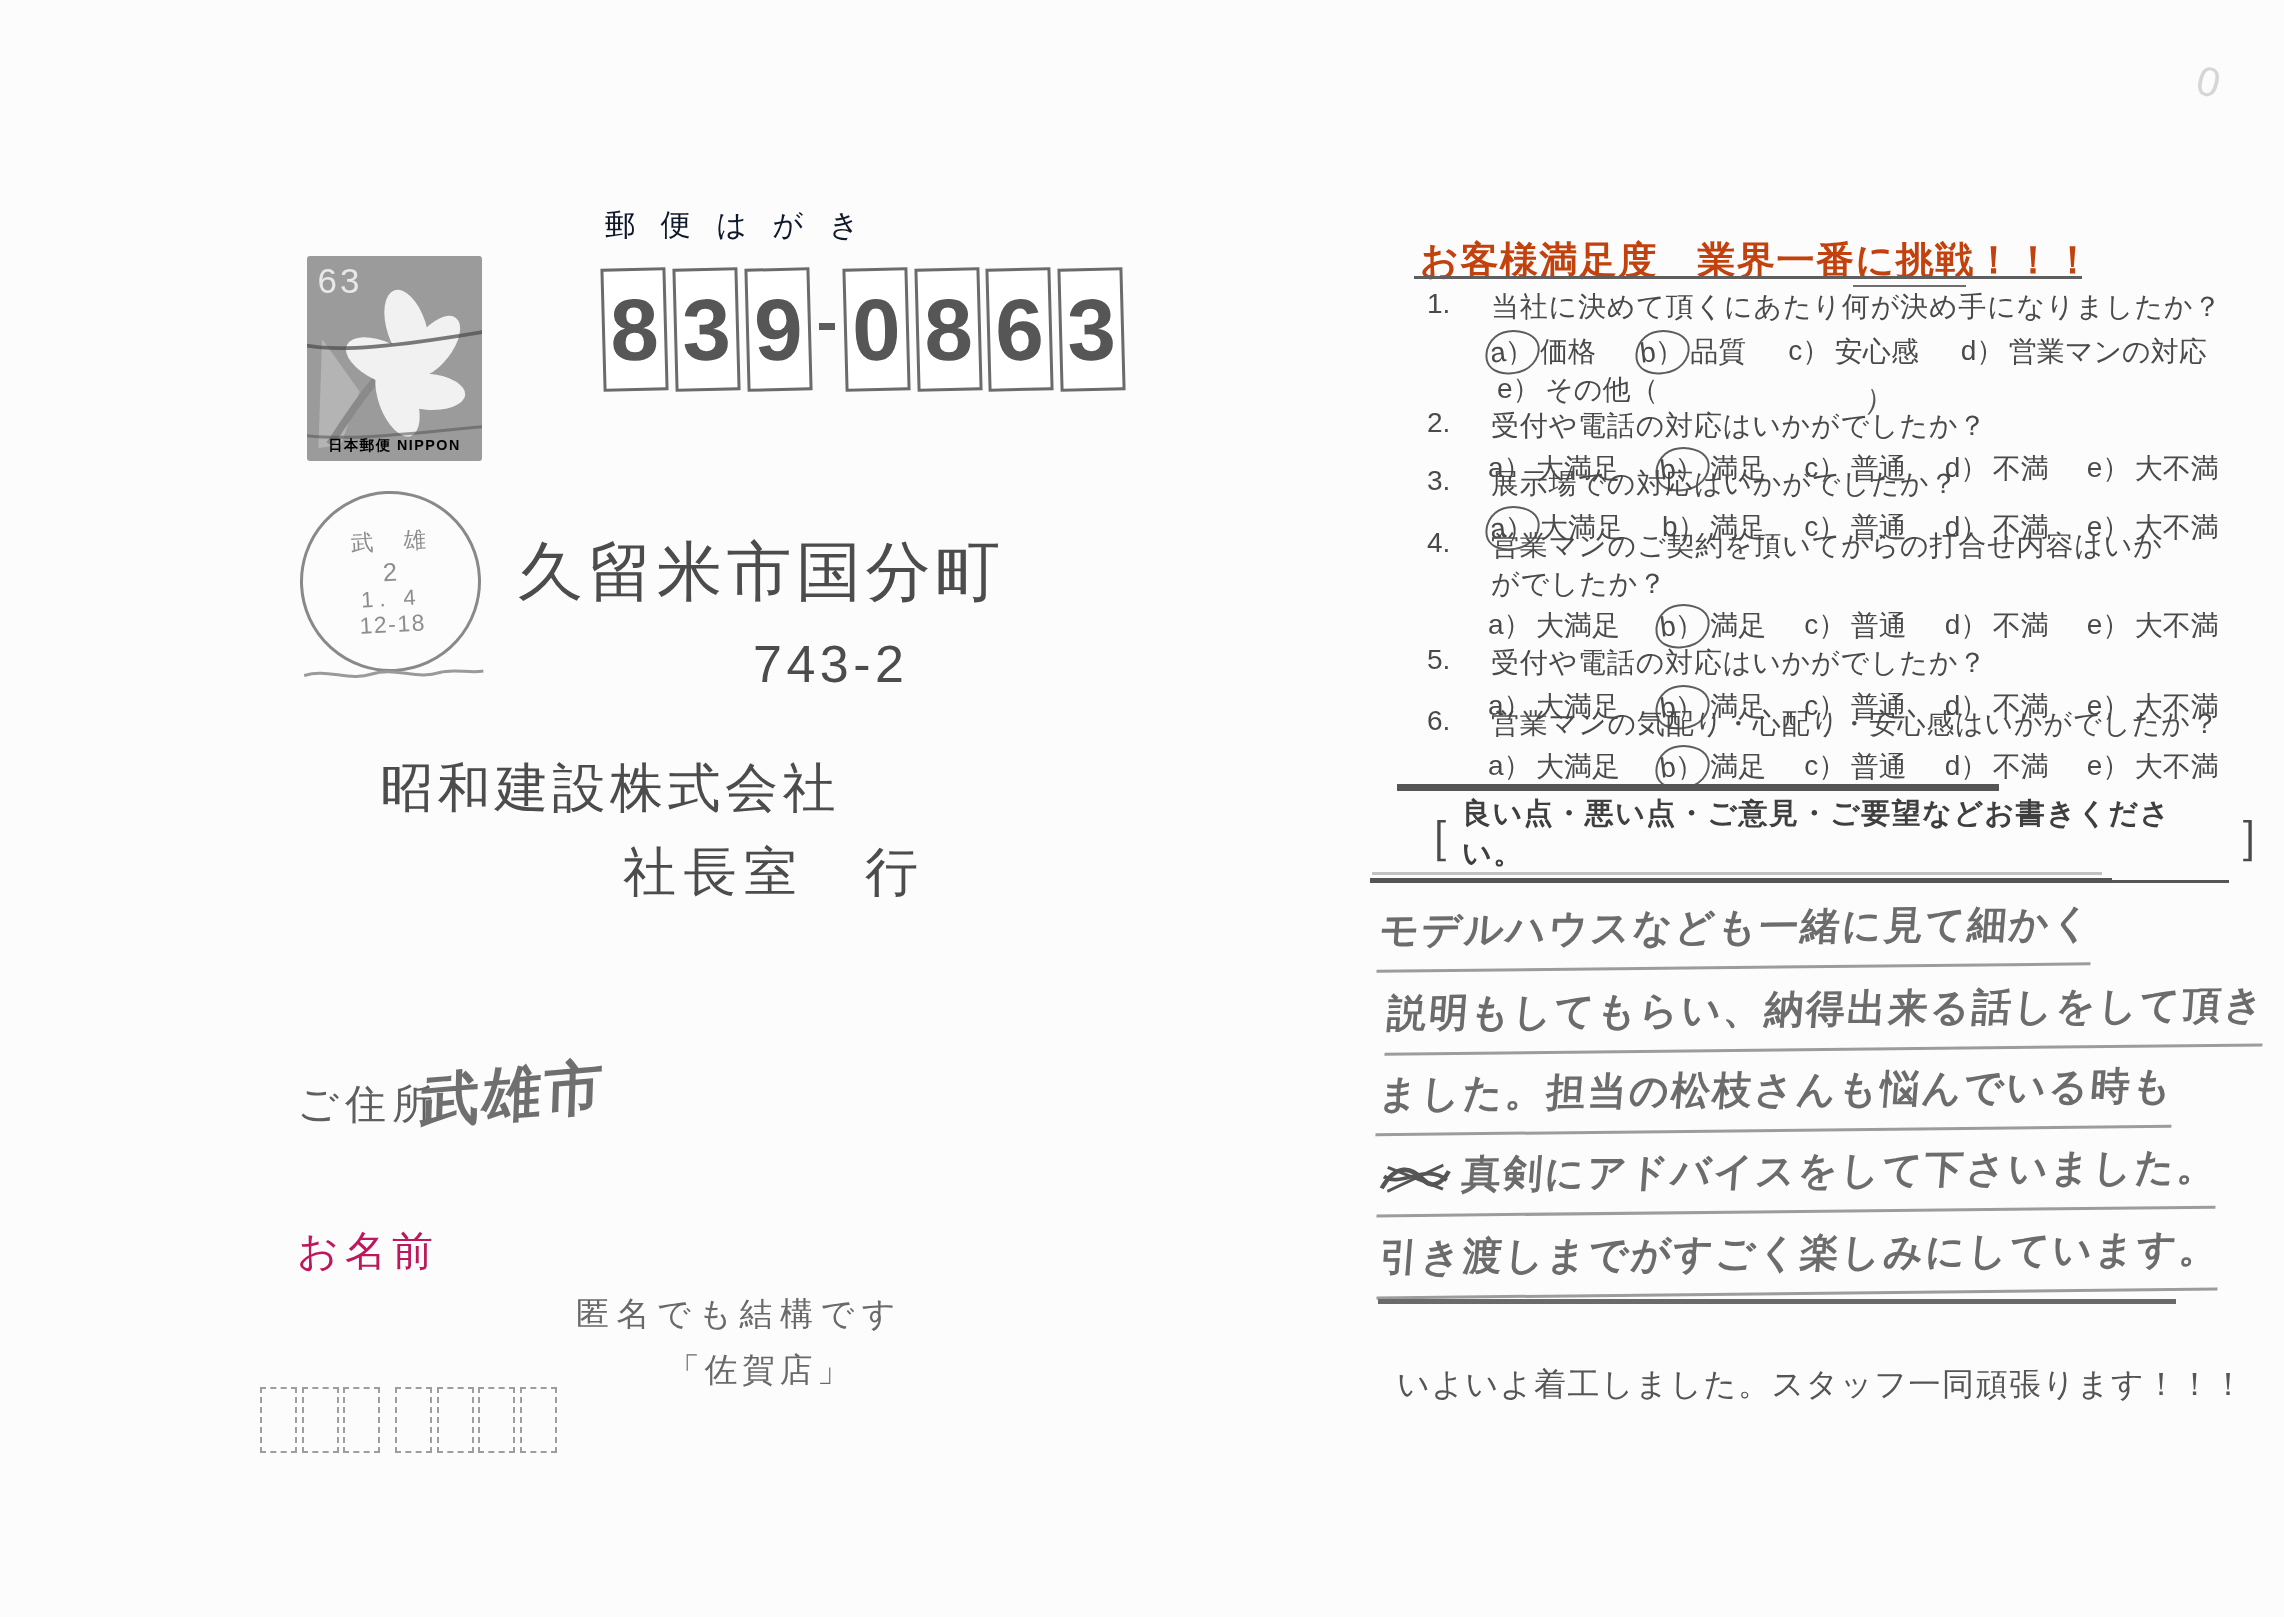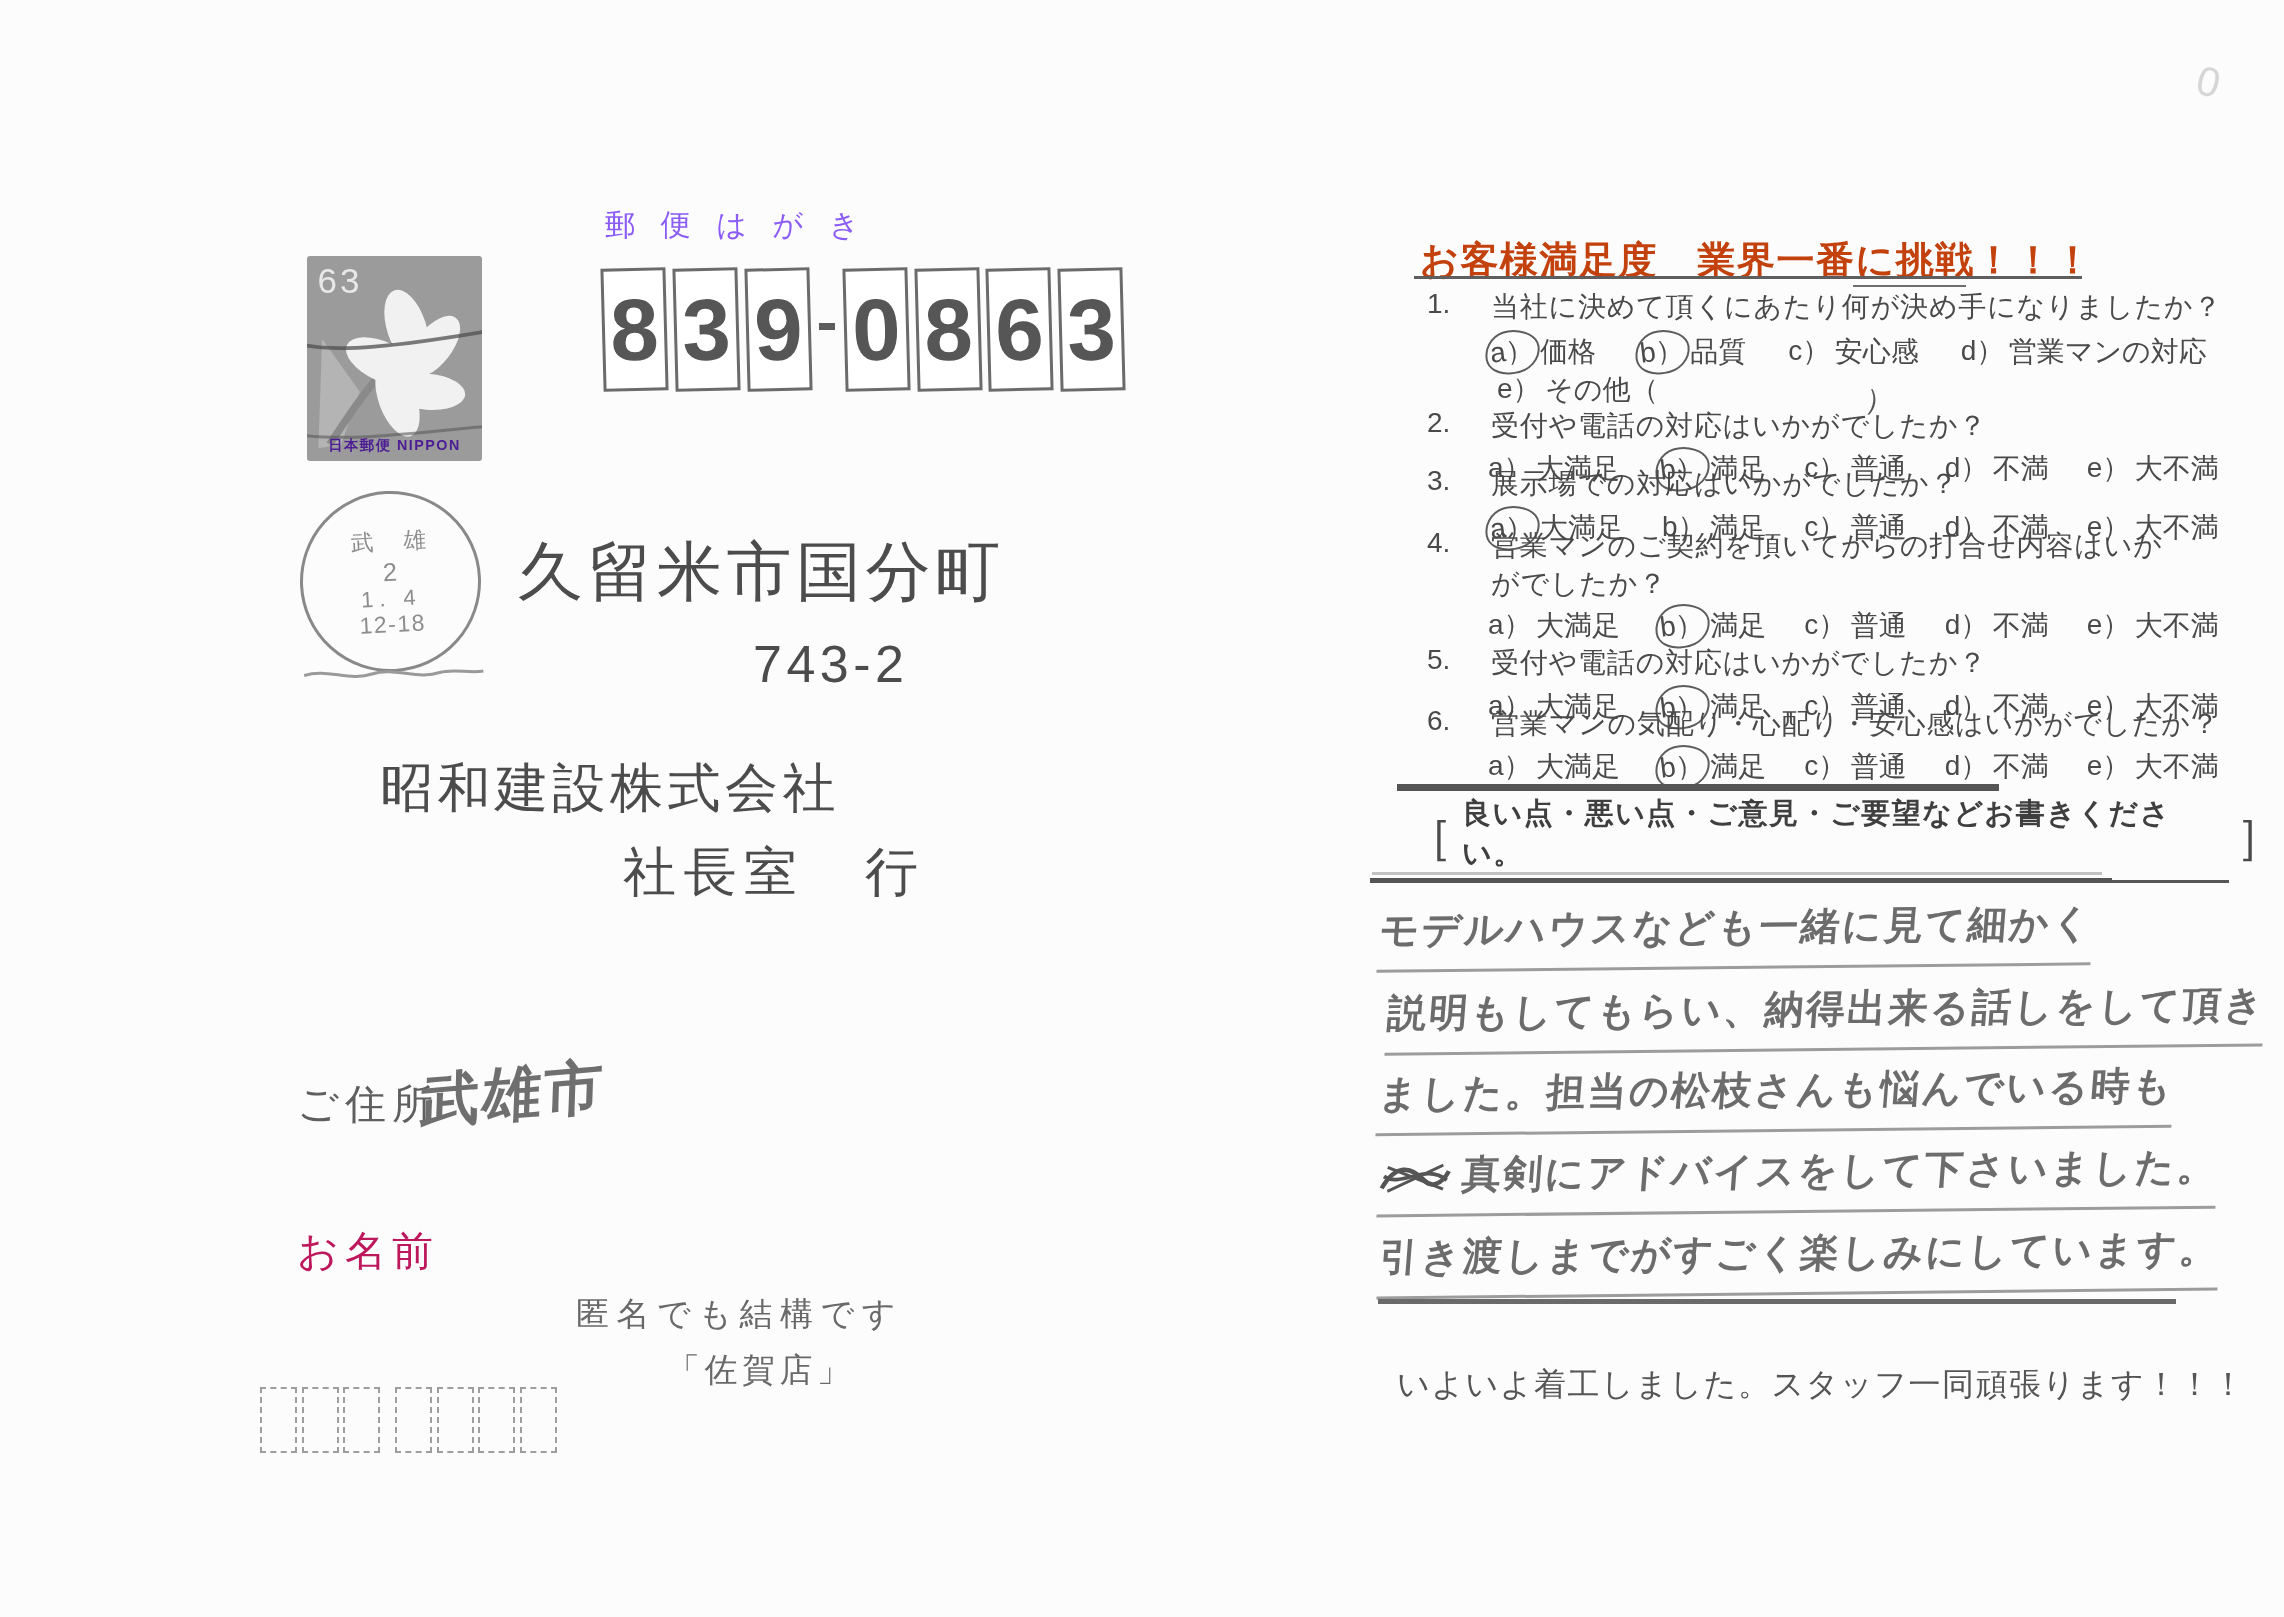--- a/index.html
+++ b/index.html
@@ -4,35 +4,35 @@
 <style>
   html,body{margin:0;padding:0;}
   body{
     width:2284px;height:1617px;position:relative;overflow:hidden;
     background:#fcfcfc;
     font-family:"Liberation Sans","DejaVu Sans",sans-serif;
     color:#4f4f4f;
   }
   .abs{position:absolute;}
   
-  .hagaki-header{left:605px;top:205px;font-size:30px;letter-spacing:25.6px;color:#8b5cf6;}
+  .hagaki-header{left:605px;top:205px;font-size:30px;letter-spacing:25.6px;color:#0f172a;}
   .zip-row{left:602px;top:268px;display:flex;align-items:flex-start;}
   .zip-box{
     width:59px;height:117px;border:3.8px solid #6b6b6b;background:#fff;
     margin-right:6.8px;display:flex;align-items:center;justify-content:center;
     font-size:87px;font-weight:700;color:#565656;transform:rotate(-1.5deg);
   }
   .zip-hyphen{width:19.6px;height:117px;display:flex;align-items:center;justify-content:center;margin-right:6.8px;}
   .zip-hyphen span{display:block;width:16.6px;height:6.8px;background:#5c5c5c;}
   .stamp{
     left:307px;top:256px;width:175px;height:205px;background:#9b9b9b;
     border-radius:3px;overflow:hidden;
   }
   .stamp-value{position:absolute;left:10.5px;top:4.5px;font-size:35px;color:#e8e8e8;letter-spacing:3px;}
-  .stamp-issuer{position:absolute;left:0;right:0;bottom:6px;text-align:center;font-size:14.3px;color:#4c1d95;letter-spacing:1.5px;font-weight:700;}
+  .stamp-issuer{position:absolute;left:0;right:0;bottom:6px;text-align:center;font-size:14.3px;color:#000000;letter-spacing:1.5px;font-weight:700;}
   .postmark{
     left:300px;top:491px;width:175px;height:175px;border:3px solid #898989;border-radius:50%;
     display:flex;flex-direction:column;align-items:center;justify-content:center;
     color:#8d8d8d;transform:rotate(-3deg);
   }
   .pm-office{font-size:22.6px;letter-spacing:30px;padding-left:30px;margin-bottom:1.5px;}
   .pm-year{font-size:25.6px;line-height:27px;}
   .pm-date{font-size:22px;line-height:25px;letter-spacing:6px;}
   .pm-time{font-size:23px;line-height:26px;letter-spacing:1.5px;}
   .addr1{left:518px;top:528px;font-size:65px;color:#4c4c4c;letter-spacing:4.5px;}

